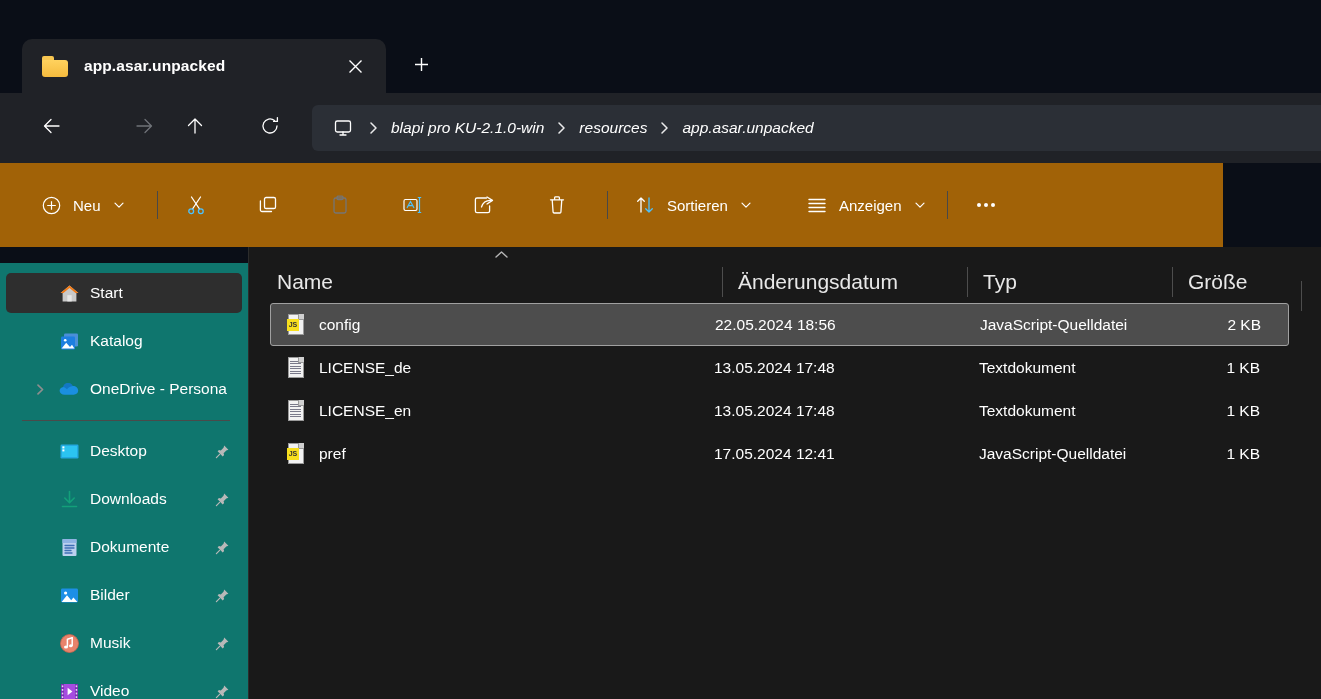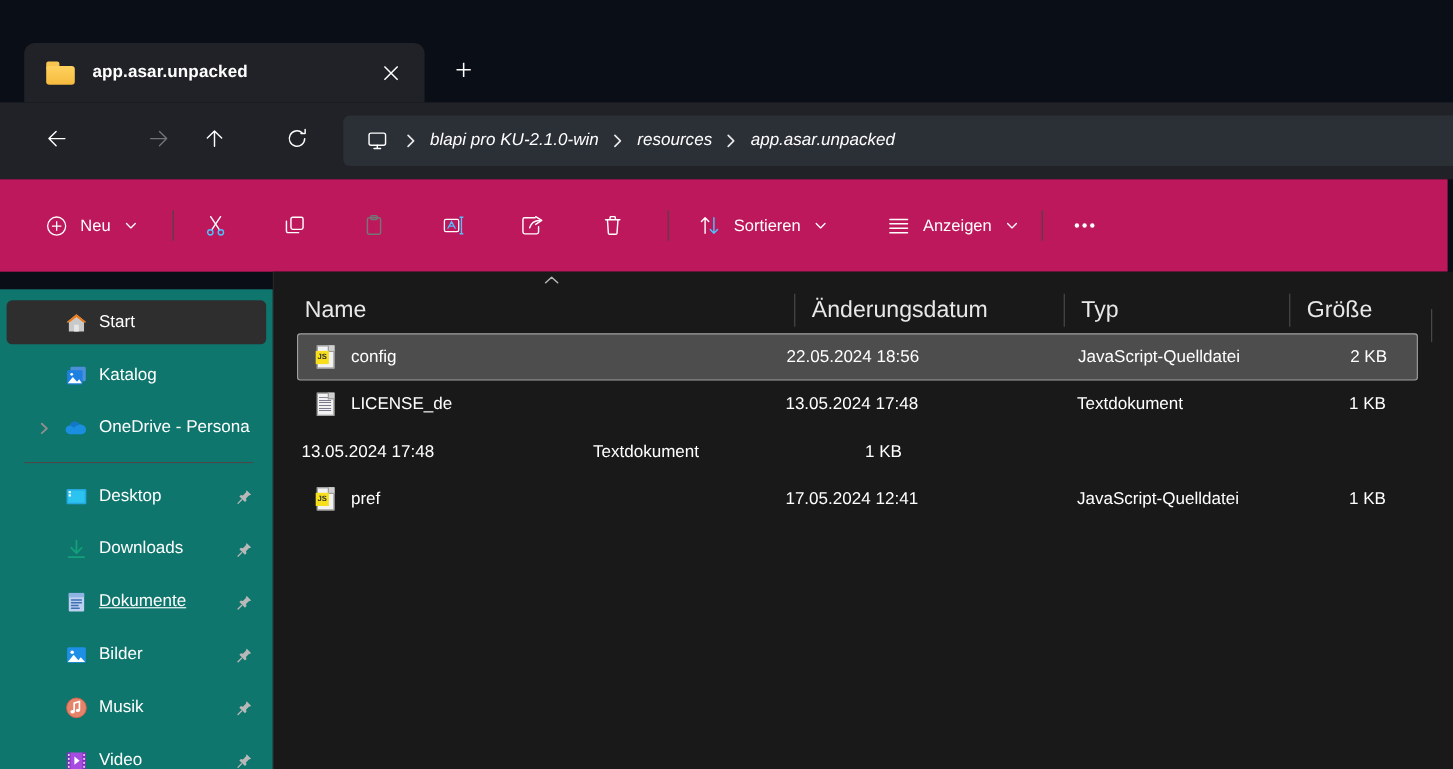--- a/index.html
+++ b/index.html
@@ -142,23 +142,23 @@
     display: flex;
     align-items: center;
     opacity: 0.9;
   }
   .monitor-icon { margin-right: 2px; display:flex; align-items:center;}
 
   
   .toolbar {
     position: absolute;
     left: 0; top: 132px;
-    width: 1316px;
+    width: 1223px;
     height: 84px;
-    background: #be185d;
+    background: #a16207;
   }
   .tb-item {
     position: absolute;
     top: 20px;
     height: 44px;
     display: flex;
     align-items: center;
     border-radius: 6px;
     padding: 0 9px;
     box-sizing: border-box;
@@ -658,21 +658,21 @@
       </span>
       <span class="side-label">Downloads</span>
       <span class="side-pin">
         <svg width="15" height="15" viewBox="0 0 15 15">
           <path d="M9.2 1.6 L13.4 5.8 L11.3 6.5 L8.6 9.2 L9.1 11 L7.7 12.4 L2.6 7.3 L4 5.9 L5.8 6.4 L8.5 3.7 Z" fill="#b8b8b8"></path>
           <path d="M4.6 10.4 L1.4 13.6" stroke="#b8b8b8" stroke-width="1.2" stroke-linecap="round"></path>
         </svg>
       </span>
     </div>
 
-    <div class="side-item" style="margin-top:8px;text-decoration:underline;">
+    <div class="side-item" style="margin-top:8px;">
       <span class="side-icon">
         <svg width="21" height="21" viewBox="0 0 21 21">
           <rect x="3.5" y="2" width="14" height="17" rx="1" fill="#bcd0ef"></rect>
           <rect x="3.5" y="2" width="14" height="4" fill="#8fb3e3"></rect>
           <path d="M6 8.5 L15 8.5 M6 11 L15 11 M6 13.5 L12 13.5 M6 16 L13 16" stroke="#3f6fb5" stroke-width="1.3" stroke-linecap="round"></path>
         </svg>
       </span>
       <span class="side-label">Dokumente</span>
       <span class="side-pin">
         <svg width="15" height="15" viewBox="0 0 15 15">
@@ -797,20 +797,28 @@
               <span class="doc-fold"></span>
           </span>
           <span>LICENSE_de</span>
         </span>
         <span class="cell cell-date">13.05.2024 17:48</span>
         <span class="cell cell-type">Textdokument</span>
         <span class="cell cell-size">1 KB</span>
       </div>
 
       <div class="row">
+        <span class="cell cell-name">
+          <span class="file-icon">
+            <span class="doc-page"></span>
+              <span class="doc-lines"></span>
+              <span class="doc-fold"></span>
+          </span>
+          <span>LICENSE_en</span>
+        </span>
         <span class="cell cell-date">13.05.2024 17:48</span>
         <span class="cell cell-type">Textdokument</span>
         <span class="cell cell-size">1 KB</span>
       </div>
 
       <div class="row">
         <span class="cell cell-name">
           <span class="file-icon">
             <span class="doc-page"></span>
               <span class="doc-fold"></span>

